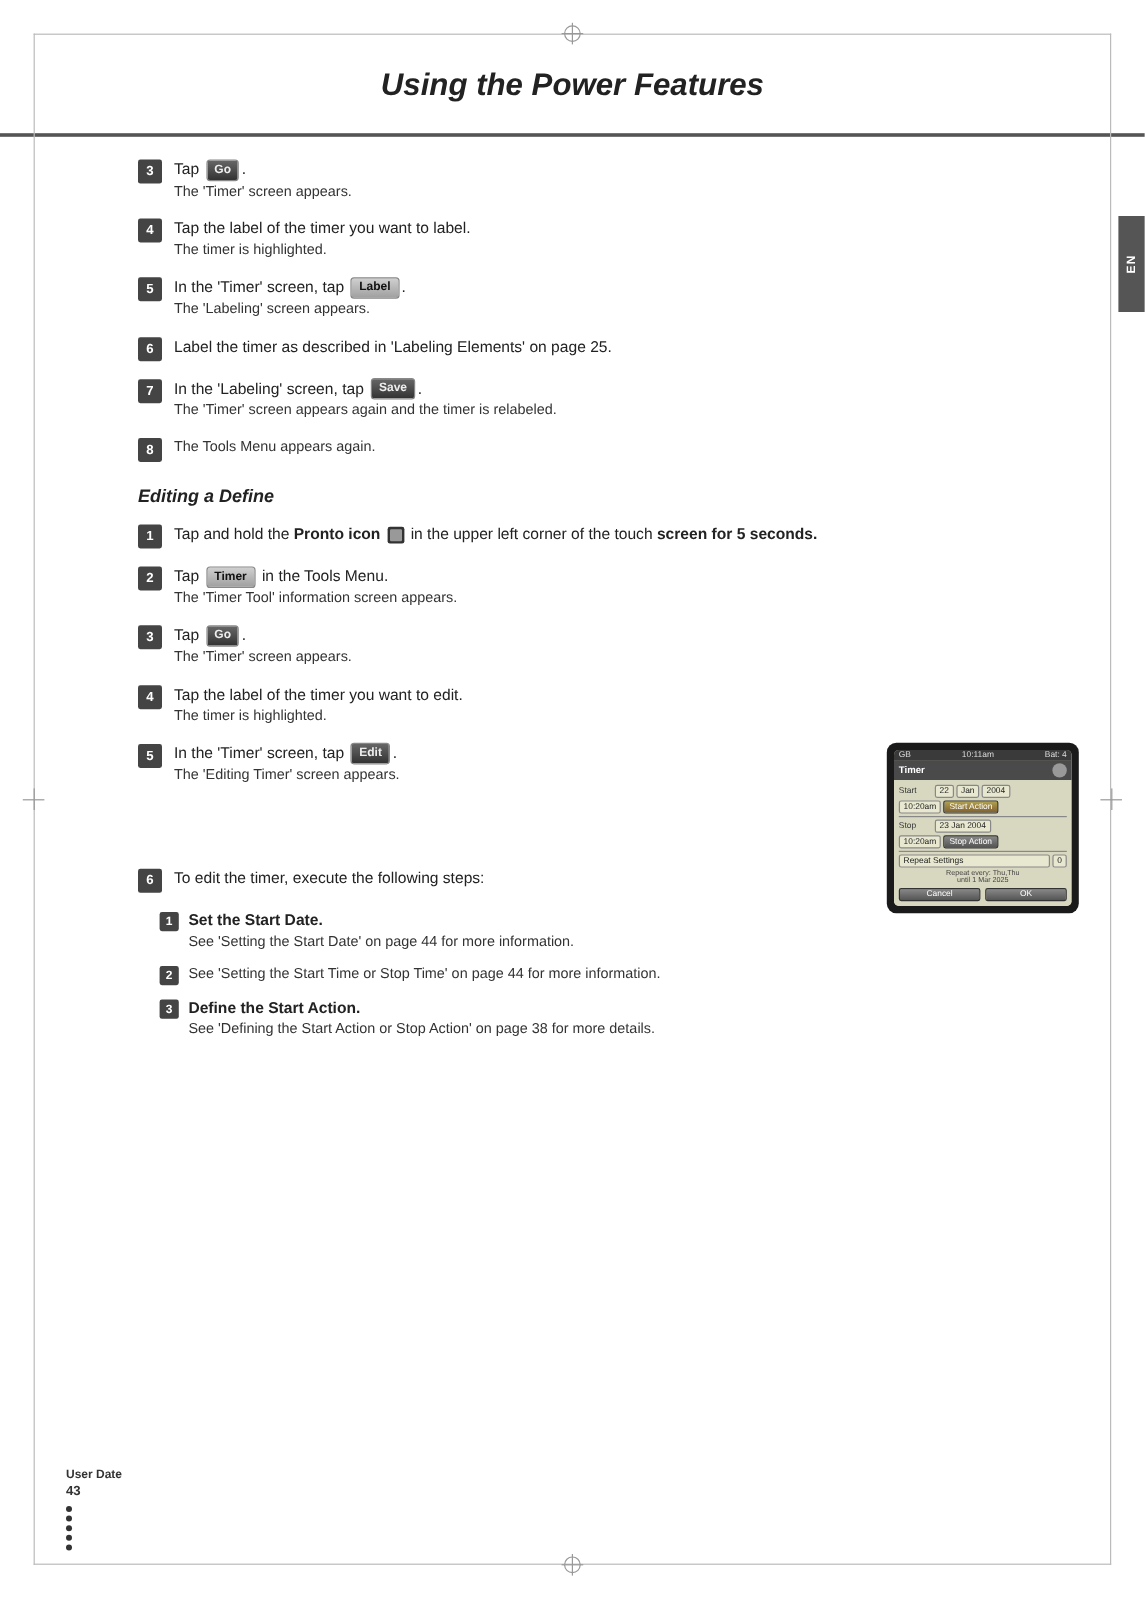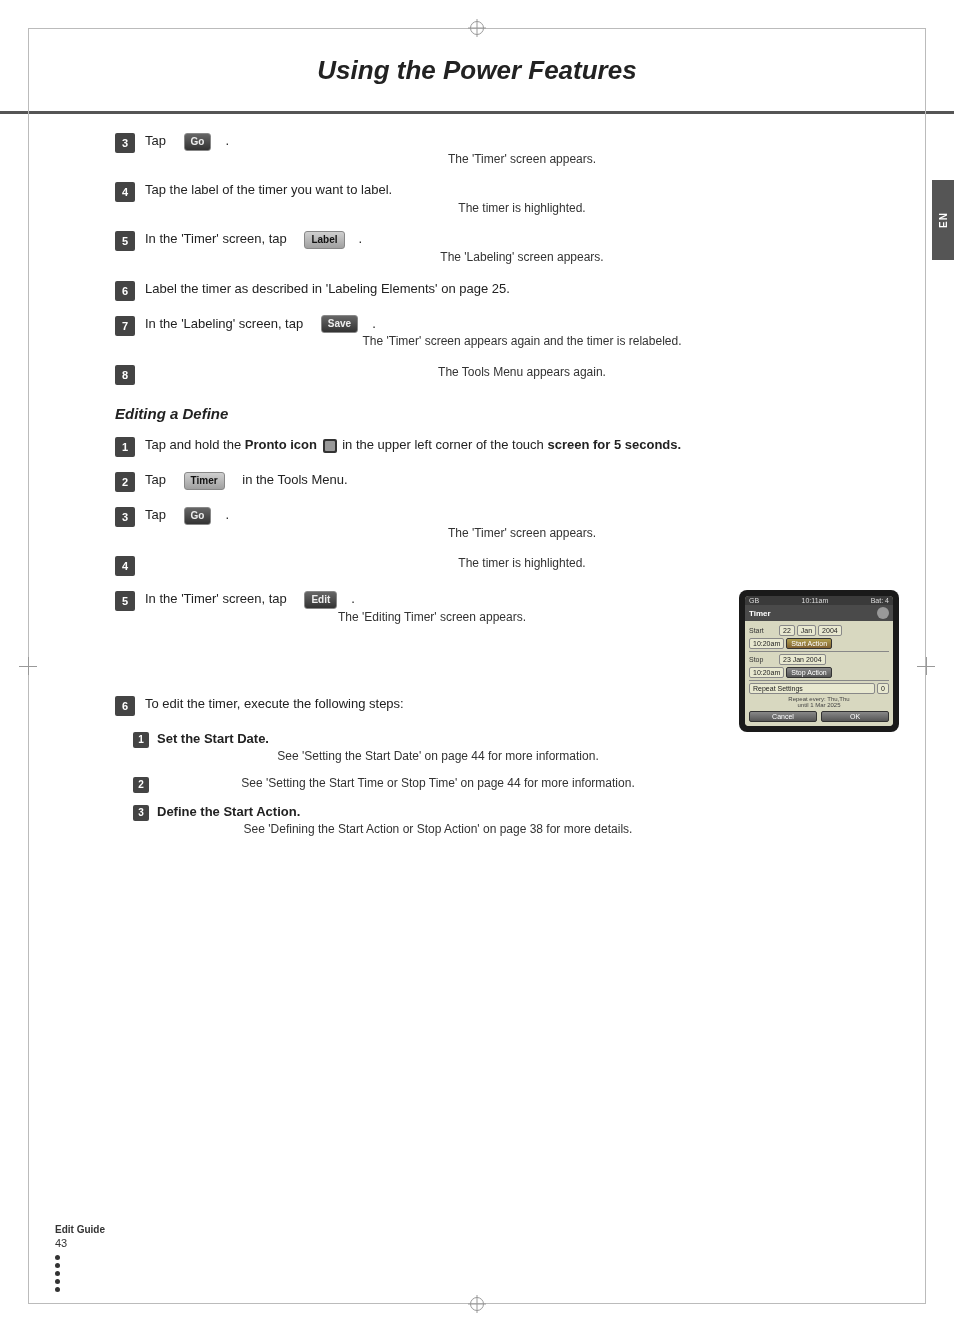--- a/index.html
+++ b/index.html
@@ -170,35 +170,34 @@
 
     .step-main-text {
       font-size: 13px;
       line-height: 1.4;
     }
 
     .step-sub-text {
       font-size: 12px;
       color: #333;
       line-height: 1.4;
-      text-align: center;
     }
 
     
     .inline-btn {
       display: inline-block;
       border: 1px solid #888;
       background: linear-gradient(to bottom, #d0d0d0, #a0a0a0);
       border-radius: 3px;
       padding: 1px 6px;
       font-size: 10px;
       font-weight: bold;
       color: #111;
       vertical-align: middle;
-      margin: 0 14px;
+      margin: 0 2px;
     }
 
     .inline-btn.dark {
       background: linear-gradient(to bottom, #666, #333);
       color: #eee;
     }
 
     
     .section-heading {
       font-style: italic;
@@ -373,21 +372,21 @@
     }
 
     .footer-label {
       font-size: 10px;
       font-weight: bold;
       color: #333;
     }
 
     .footer-page {
       font-size: 11px;
-      font-weight: normal;
+      font-weight: bold;
       color: #333;
     }
 
     .footer-dots {
       display: flex;
       flex-direction: column;
       gap: 3px;
       margin-top: 4px;
     }
 
@@ -490,36 +489,38 @@
         </div>
       </div>
     </div>
 
     <div class="step-item">
       <span class="step-num">2</span>
       <div class="step-content">
         <div class="step-main-text">
           Tap <span class="inline-btn">Timer</span> in the Tools Menu.
         </div>
+        <div class="step-sub-text">The 'Timer Tool' information screen appears.</div>
       </div>
     </div>
 
     <div class="step-item">
       <span class="step-num">3</span>
       <div class="step-content">
         <div class="step-main-text">
           Tap <span class="inline-btn dark">Go</span>.
         </div>
         <div class="step-sub-text">The 'Timer' screen appears.</div>
       </div>
     </div>
 
     <div class="step-item">
       <span class="step-num">4</span>
       <div class="step-content">
+        <div class="step-main-text">Tap the label of the timer you want to edit.</div>
         <div class="step-sub-text">The timer is highlighted.</div>
       </div>
     </div>
 
     <div class="step-with-image">
       <div class="step-text-col">
         <div class="step-item">
           <span class="step-num">5</span>
           <div class="step-content">
             <div class="step-main-text">
@@ -622,21 +623,21 @@
           </div>
         </div>
       </div>
     </div>
 
   </div>
 
 </div>
 
 <div class="page-footer">
-  <span class="footer-label">Edit Guide</span>
+  <span class="footer-label">User Date</span>
   <span class="footer-page">43</span>
   <div class="footer-dots">
     <div class="footer-dot"></div>
     <div class="footer-dot"></div>
     <div class="footer-dot"></div>
     <div class="footer-dot"></div>
     <div class="footer-dot"></div>
   </div>
 </div>
 

